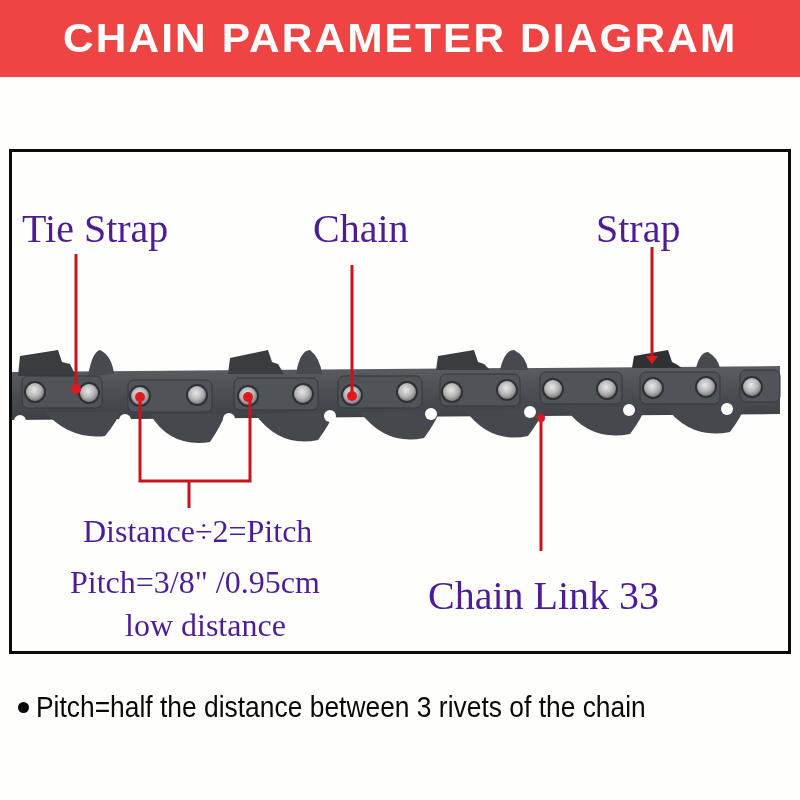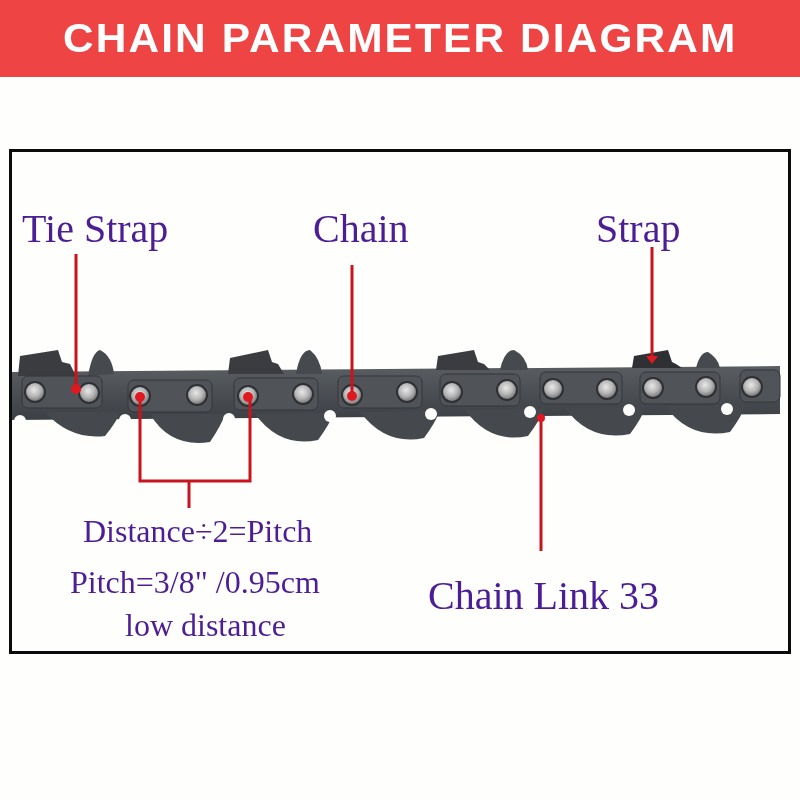--- a/index.html
+++ b/index.html
@@ -158,13 +158,17 @@
 <span class="label label-lg" style="left:22px; top:209px;">Tie Strap</span>
 <span class="label label-lg" style="left:313px; top:209px;">Chain</span>
 <span class="label label-lg" style="left:596px; top:209px;">Strap</span>
 <span class="label label-lg" style="left:428px; top:561px;margin-top:15px;">Chain Link 33</span>
 
 <span class="label label-md" style="left:83px; top:515px;">Distance÷2=Pitch</span>
 <span class="label label-md" style="left:70px; top:566px;">Pitch=3/8" /0.95cm</span>
 <span class="label label-md" style="left:125px; top:609px;">low distance</span>
 
 <div class="notes">
+  <div class="note note-1">
+    <span class="bullet"></span>
+    <span class="note-text">Pitch=half the distance between 3 rivets of the chain</span>
+  </div>
 </div>
 
 </body></html>

